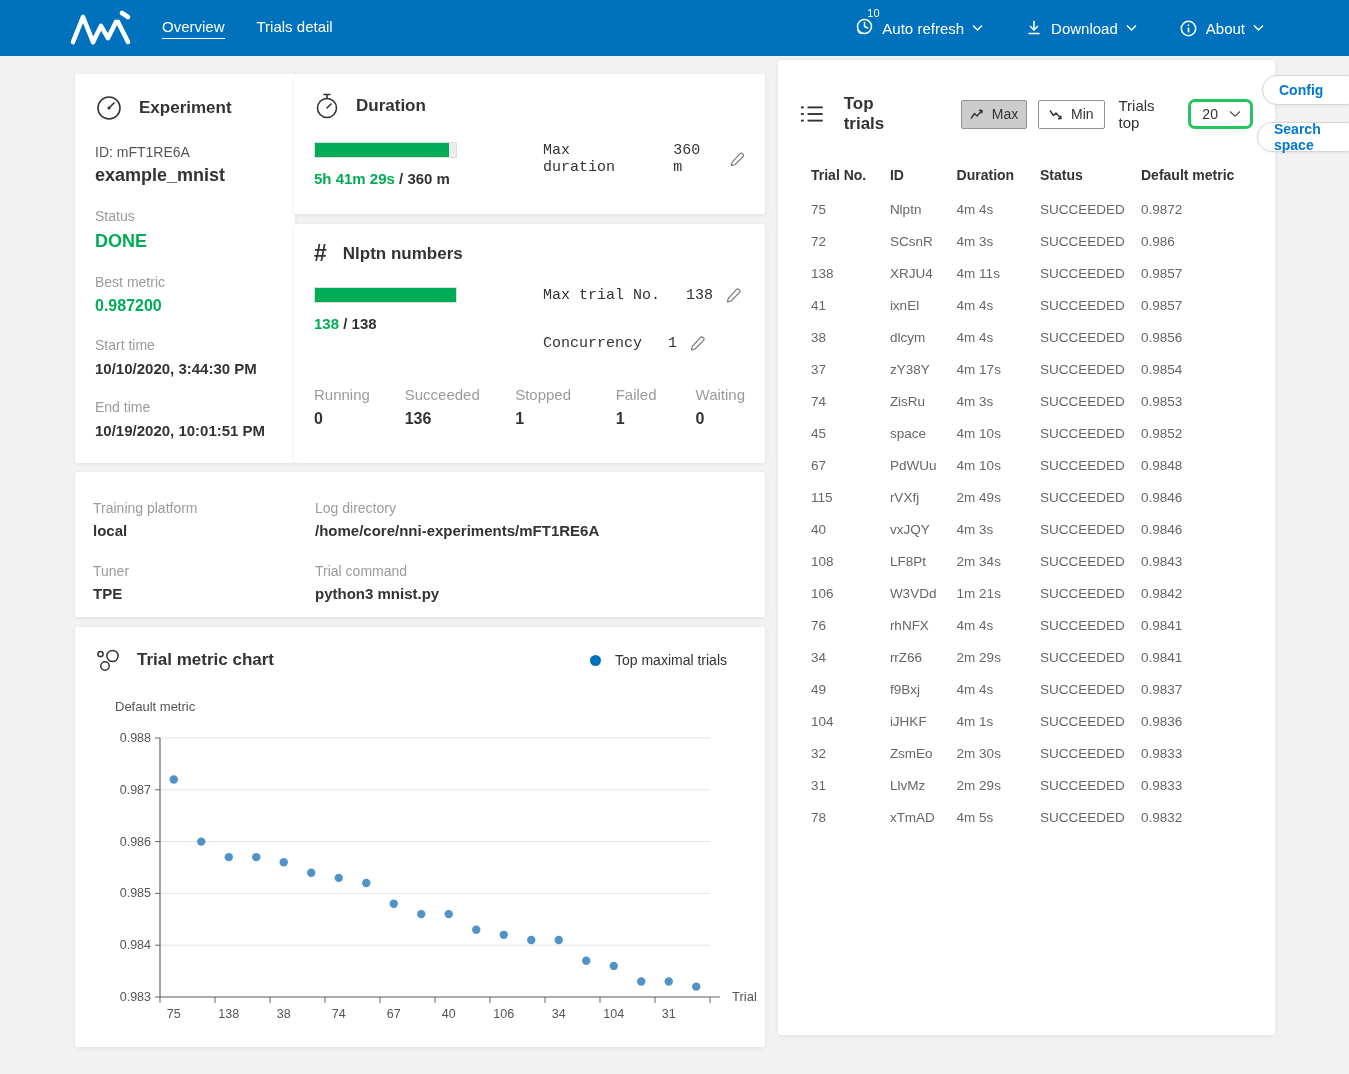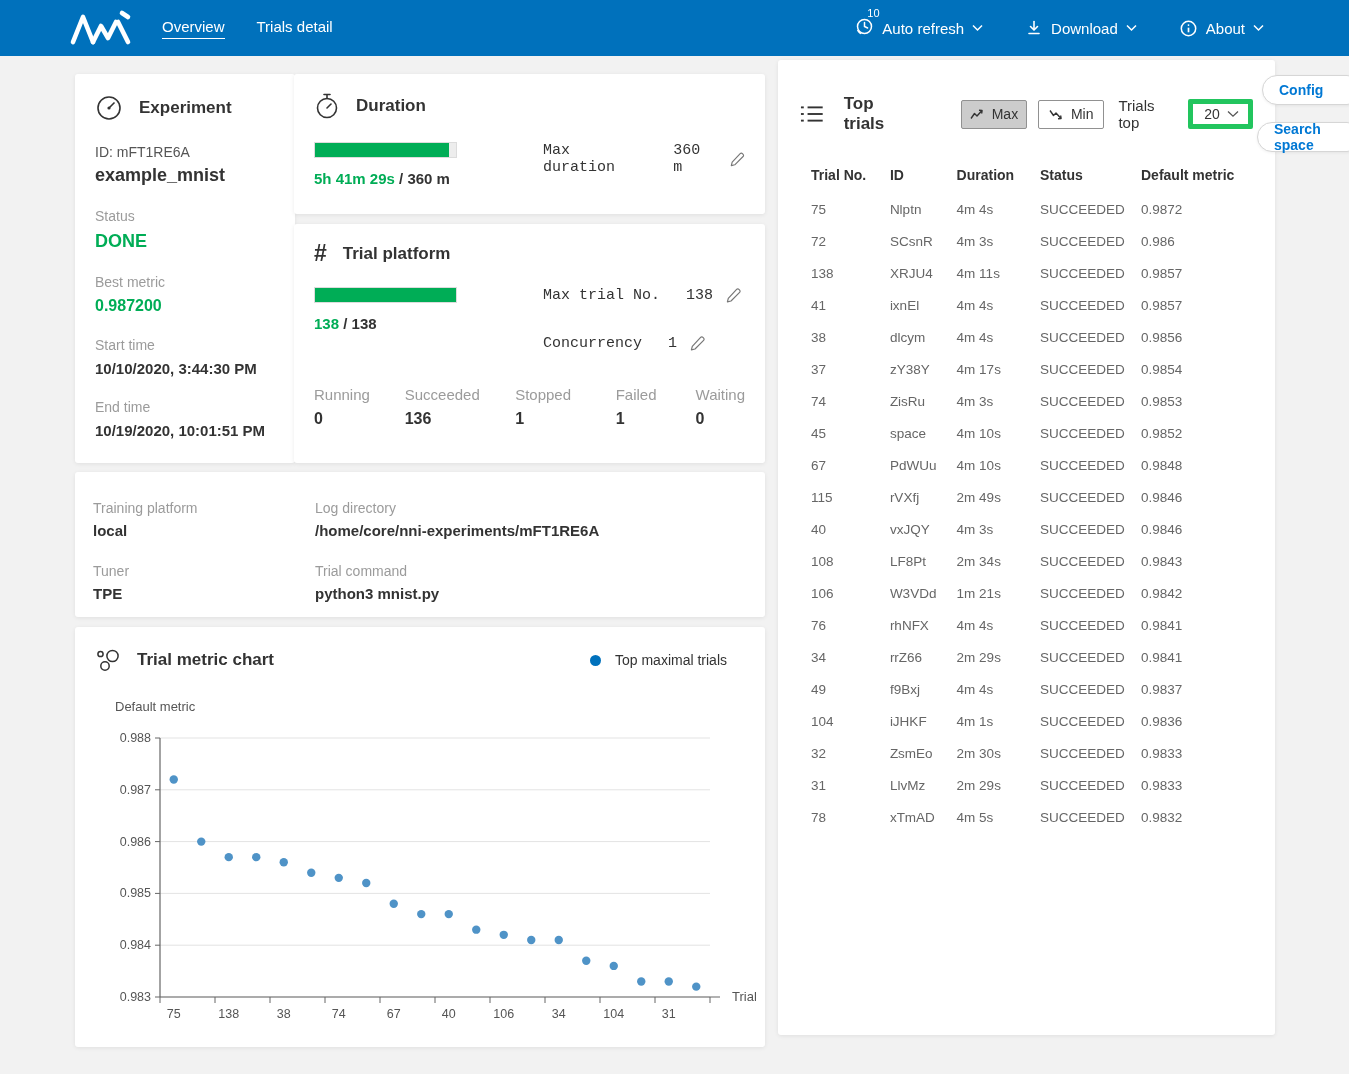--- a/index.html
+++ b/index.html
@@ -58,21 +58,21 @@
   .legend-label { font-size:14px; color:#333; }
   .chart-svg { position:absolute; left:20px; top:66px; }
 
   .toptrials-card { left:778px; top:60px; width:497px; height:975px; padding:34px 22px 20px 22px; }
   .tt-header { display:flex; align-items:center; }
   .tt-title { font-size:17px; font-weight:700; color:#333; margin-left:20px; }
   .btn { display:flex; align-items:center; justify-content:center; gap:8px; width:70px; height:29px; font-size:14px; color:#333; border-radius:2px; cursor:pointer; }
   .btn-max { margin-left:46px; background:#cccccc; border:1px solid #919191; }
   .btn-min { margin-left:11px; background:#fff; border:1px solid #919191; }
   .disp-label { margin-left:14px; font-size:15px; color:#333; }
-  .dropdown { margin-left:12px; width:68px; height:30px; border:5px solid #22c55e; border-radius:2px; background:#fff; display:flex; align-items:center; cursor:pointer; }
+  .dropdown { margin-left:12px; width:68px; height:30px; border:3px solid #22c55e; border-radius:7px; background:#fff; display:flex; align-items:center; cursor:pointer; }
   .dropdown .dd-val { padding-left:11px; font-size:14px; color:#333; flex:1; }
   .dropdown .dd-chev { padding-right:9px; display:flex; }
 
   table.tt { border-collapse:collapse; margin-top:25px; margin-left:11px; }
   table.tt th { text-align:left; font-size:14px; font-weight:700; color:#333; padding:8px 0 10px 0; }
   table.tt td { font-size:13.5px; color:#666; height:32px; padding:0; }
   td.status-cell { color:#00ad56; }
   th.c0,td.c0 { width:82px; } th.c1,td.c1 { width:68px; } th.c2,td.c2 { width:85px; }
   th.c3,td.c3 { width:102px; } th.c4,td.c4 { width:116px; }
 
@@ -196,21 +196,21 @@
             <path d="M11.6 2.4 a1.6 1.6 0 0 1 2.3 0 l0.7 0.7 a1.6 1.6 0 0 1 0 2.3 L6 14 l-3.6 0.9 0.9-3.6 Z"></path>
           </svg>
         </div>
       </div>
     </div>
   </div>
 
   <div class="card tn-card">
     <div class="card-header">
       <span class="hash-glyph">#</span>
-      <span class="card-title">Trial platform</span>
+      <span class="card-title">Nlptn numbers</span>
     </div>
     <div class="cols2">
       <div class="bar-col">
         <div class="pbar">
           <div class="pbar-fill" style="width: 100%;"></div>
         </div>
         <div class="elapsed-line">
           <span class="gr">138</span><span> / 138</span>
         </div>
       </div>

